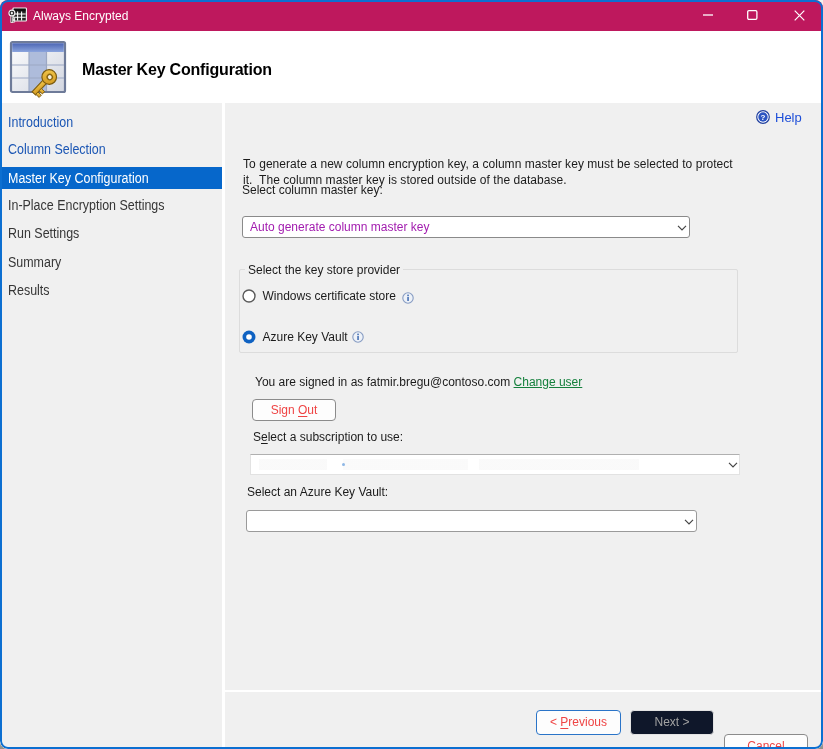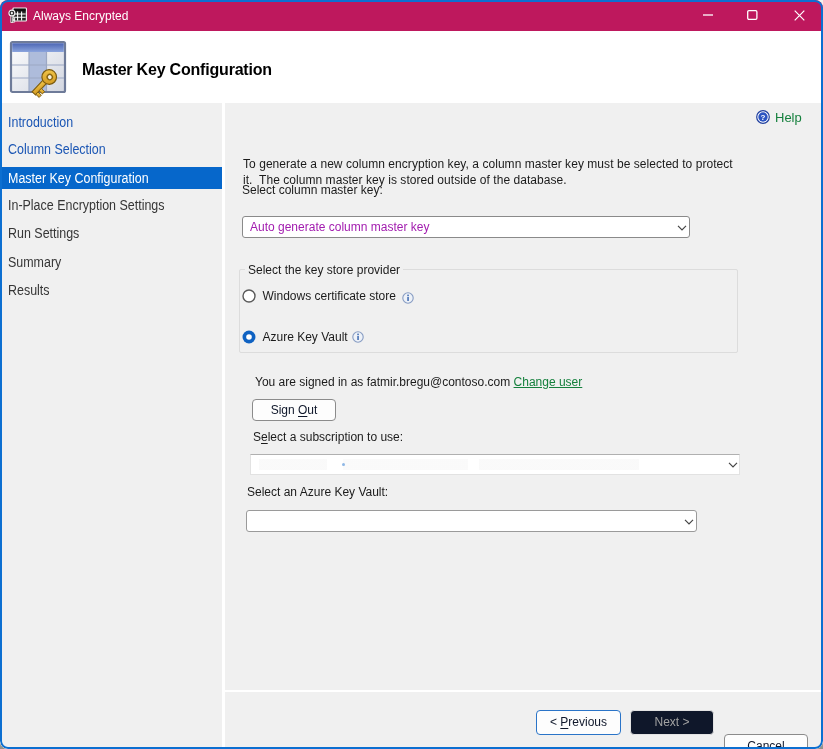--- a/index.html
+++ b/index.html
@@ -42,21 +42,21 @@
 .groupbox {
   position:absolute; left:14px; top:166px; width:499px; height:84px;
   border:1px solid #dcdcdc; border-radius:2px;
 }
 .legend {
   position:absolute; left:5px; top:-7px; background:#f0f0f0; padding:0 3px;
   font-size:12px; color:#1b1b1b; white-space:nowrap;
 }
 .btn {
   position:absolute; background:#fdfdfd; border:1px solid #8b8b8b; border-radius:4px;
-  font-size:12px; color:#0f172a; text-align:center;
+  font-size:12px; color:#ef4444; text-align:center;
 }
 .hline { position:absolute; left:225px; top:690px; width:596px; height:2px; background:#ffffff; }
 u.ak { text-decoration:underline; text-underline-offset:2px; }
 </style>
 </head>
 <body>
 <div class="win">
   <div class="titlebar">
     <svg style="position:absolute;left:8px;top:6px" width="20" height="20" viewBox="0 0 20 20">
       <rect x="5" y="2" width="13.4" height="13" rx="0.8" fill="#262626" stroke="#f2f2f2" stroke-width="1.2"></rect>
@@ -132,21 +132,21 @@
   <div class="navitem navplain" style="top:254.5px">Summary</div>
   <div class="navitem navplain" style="top:282.5px">Results</div>
 
   <div class="content">
 
     <svg style="position:absolute;left:531px;top:7px" width="14" height="14" viewBox="0 0 14 14">
       <circle cx="7" cy="7" r="6.3" fill="#ffffff" stroke="#1f3f9f" stroke-width="1.2"></circle>
       <circle cx="7" cy="7" r="4.7" fill="#2c55c2"></circle>
       <text x="7" y="10" font-size="8" font-weight="bold" fill="#ffffff" text-anchor="middle" font-family="Liberation Sans">?</text>
     </svg>
-    <div class="txt" style="left:550px;top:6.5px;color:#15803d;font-size:13px">Help</div>
+    <div class="txt" style="left:550px;top:6.5px;color:#1d4ed8;font-size:13px">Help</div>
 
     <div class="para">To generate a new column encryption key, a column master key must be selected to protect it.&nbsp; The column master key is stored outside of the database.</div>
 
     <div class="txt" style="left:17px;top:80px">Select column master key:</div>
 
     <div class="combo" style="left:17px;top:113px;width:448px;height:22px">
       <div class="ctext">Auto generate column master key</div>
       <svg class="chev" style="left:434px" width="10" height="6" viewBox="0 0 10 6">
           <path d="M1,0.8 L5,4.8 L9,0.8" fill="none" stroke="#454545" stroke-width="1.2"></path>
         </svg>

